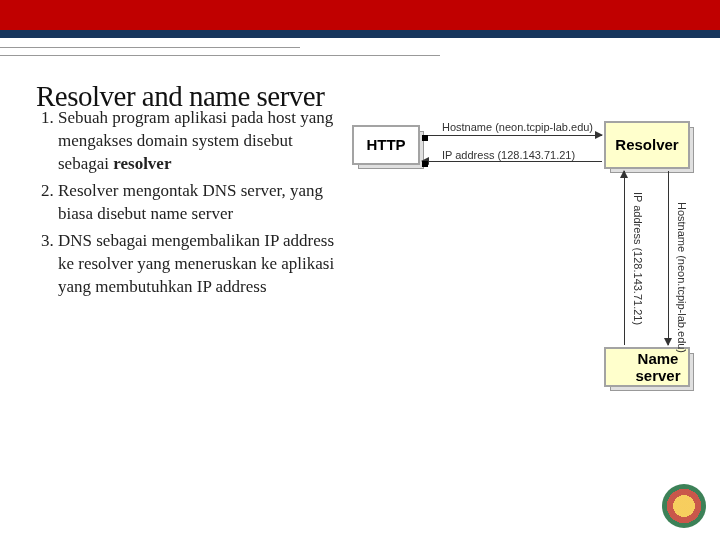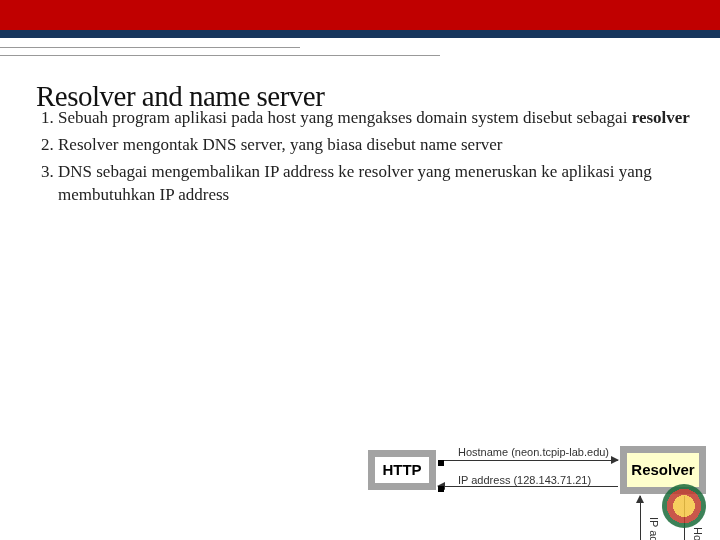--- a/index.html
+++ b/index.html
@@ -47,23 +47,22 @@
   h1.title {
     font-family: Georgia, serif;
     font-size: 29px;
     font-weight: 400;
     color: #111;
     margin-bottom: -6px;
     letter-spacing: -0.5px;
   }
   .body-row {
     display: flex;
-    gap: 25px;
-    align-items: center;
-    flex-direction: column;
+    gap: 16px;
+    align-items: flex-start;
   }
   .text-col {
     flex: 0 0 300px;
     font-size: 17px;
     line-height: 1.35;
     color: #222;
   }
   ol.points {
     list-style: decimal;
     padding-left: 22px;
@@ -74,21 +73,21 @@
   .kw { font-weight: bold; }
   .diagram-col {
     flex: 1;
     position: relative;
     height: 360px;
     font-family: Arial, Helvetica, sans-serif;
   }
   .box {
     position: absolute;
     background: #ffffcc;
-    border: 7px solid #a3a3a3;
+    border: 2px solid #a3a3a3;
     text-align: center;
     font-weight: bold;
     font-size: 15px;
     display: flex;
     align-items: center;
     justify-content: center;
     line-height: 1.15;
   }
   .box.shadow::after {
     content: "";

